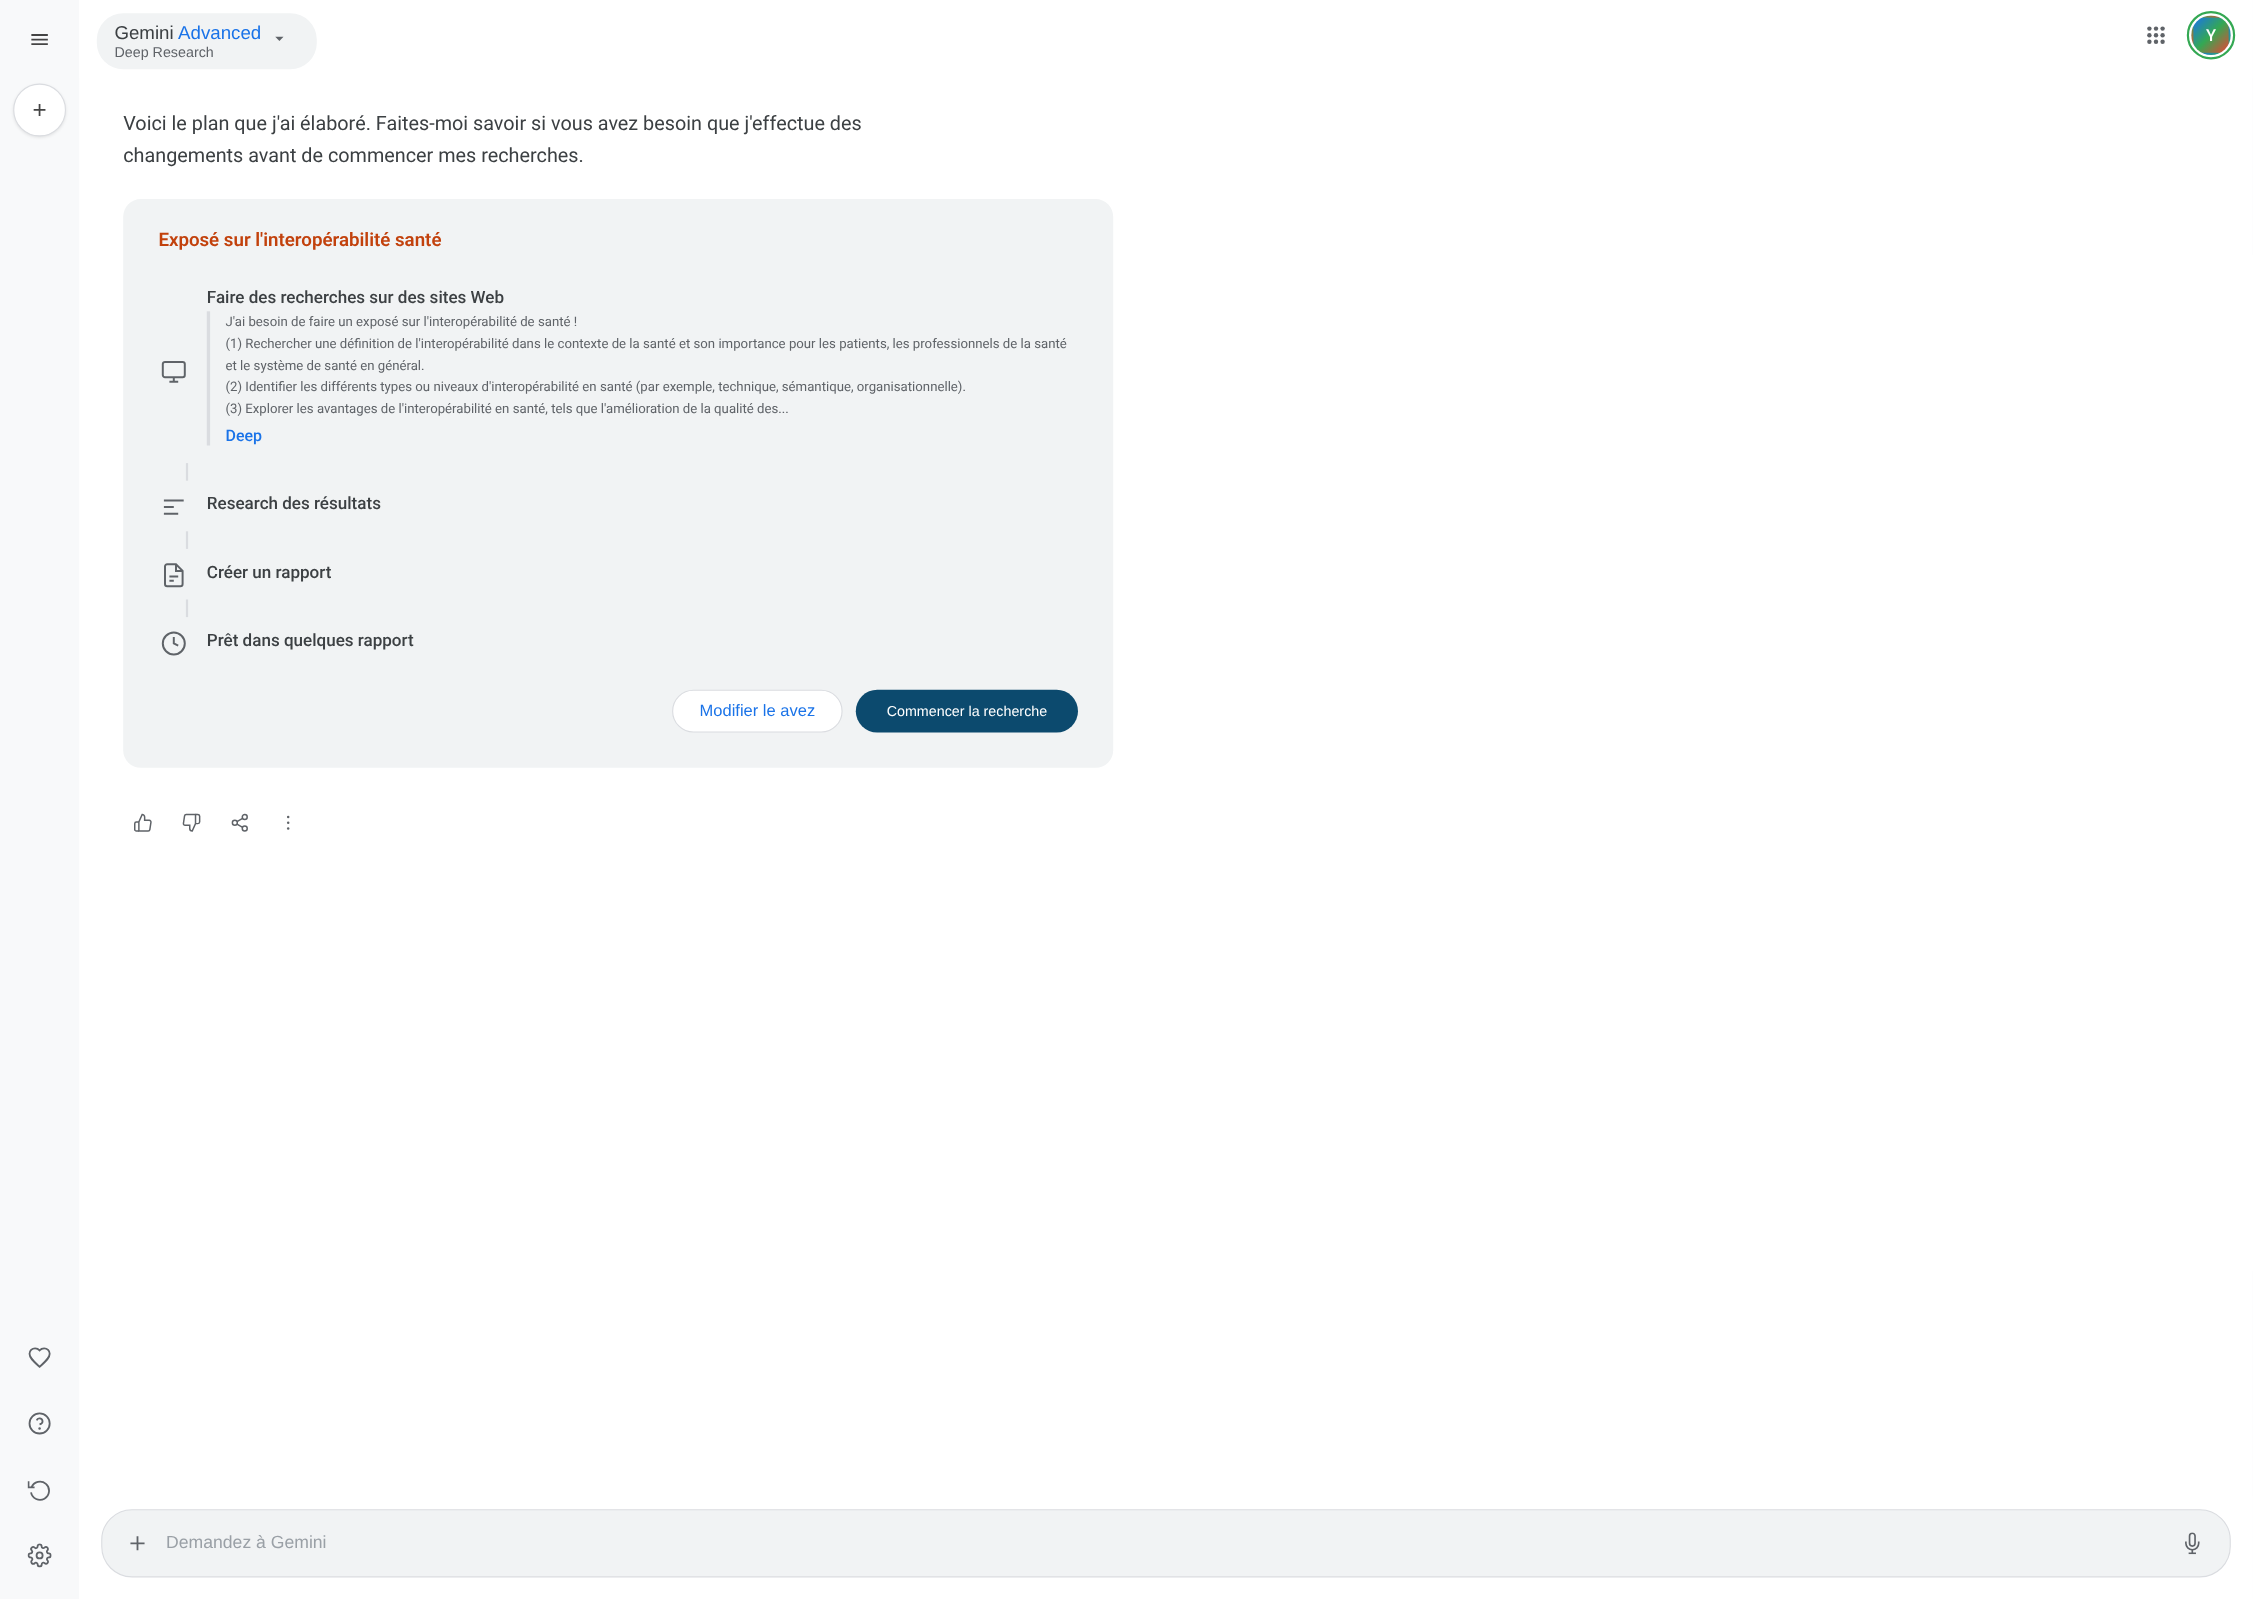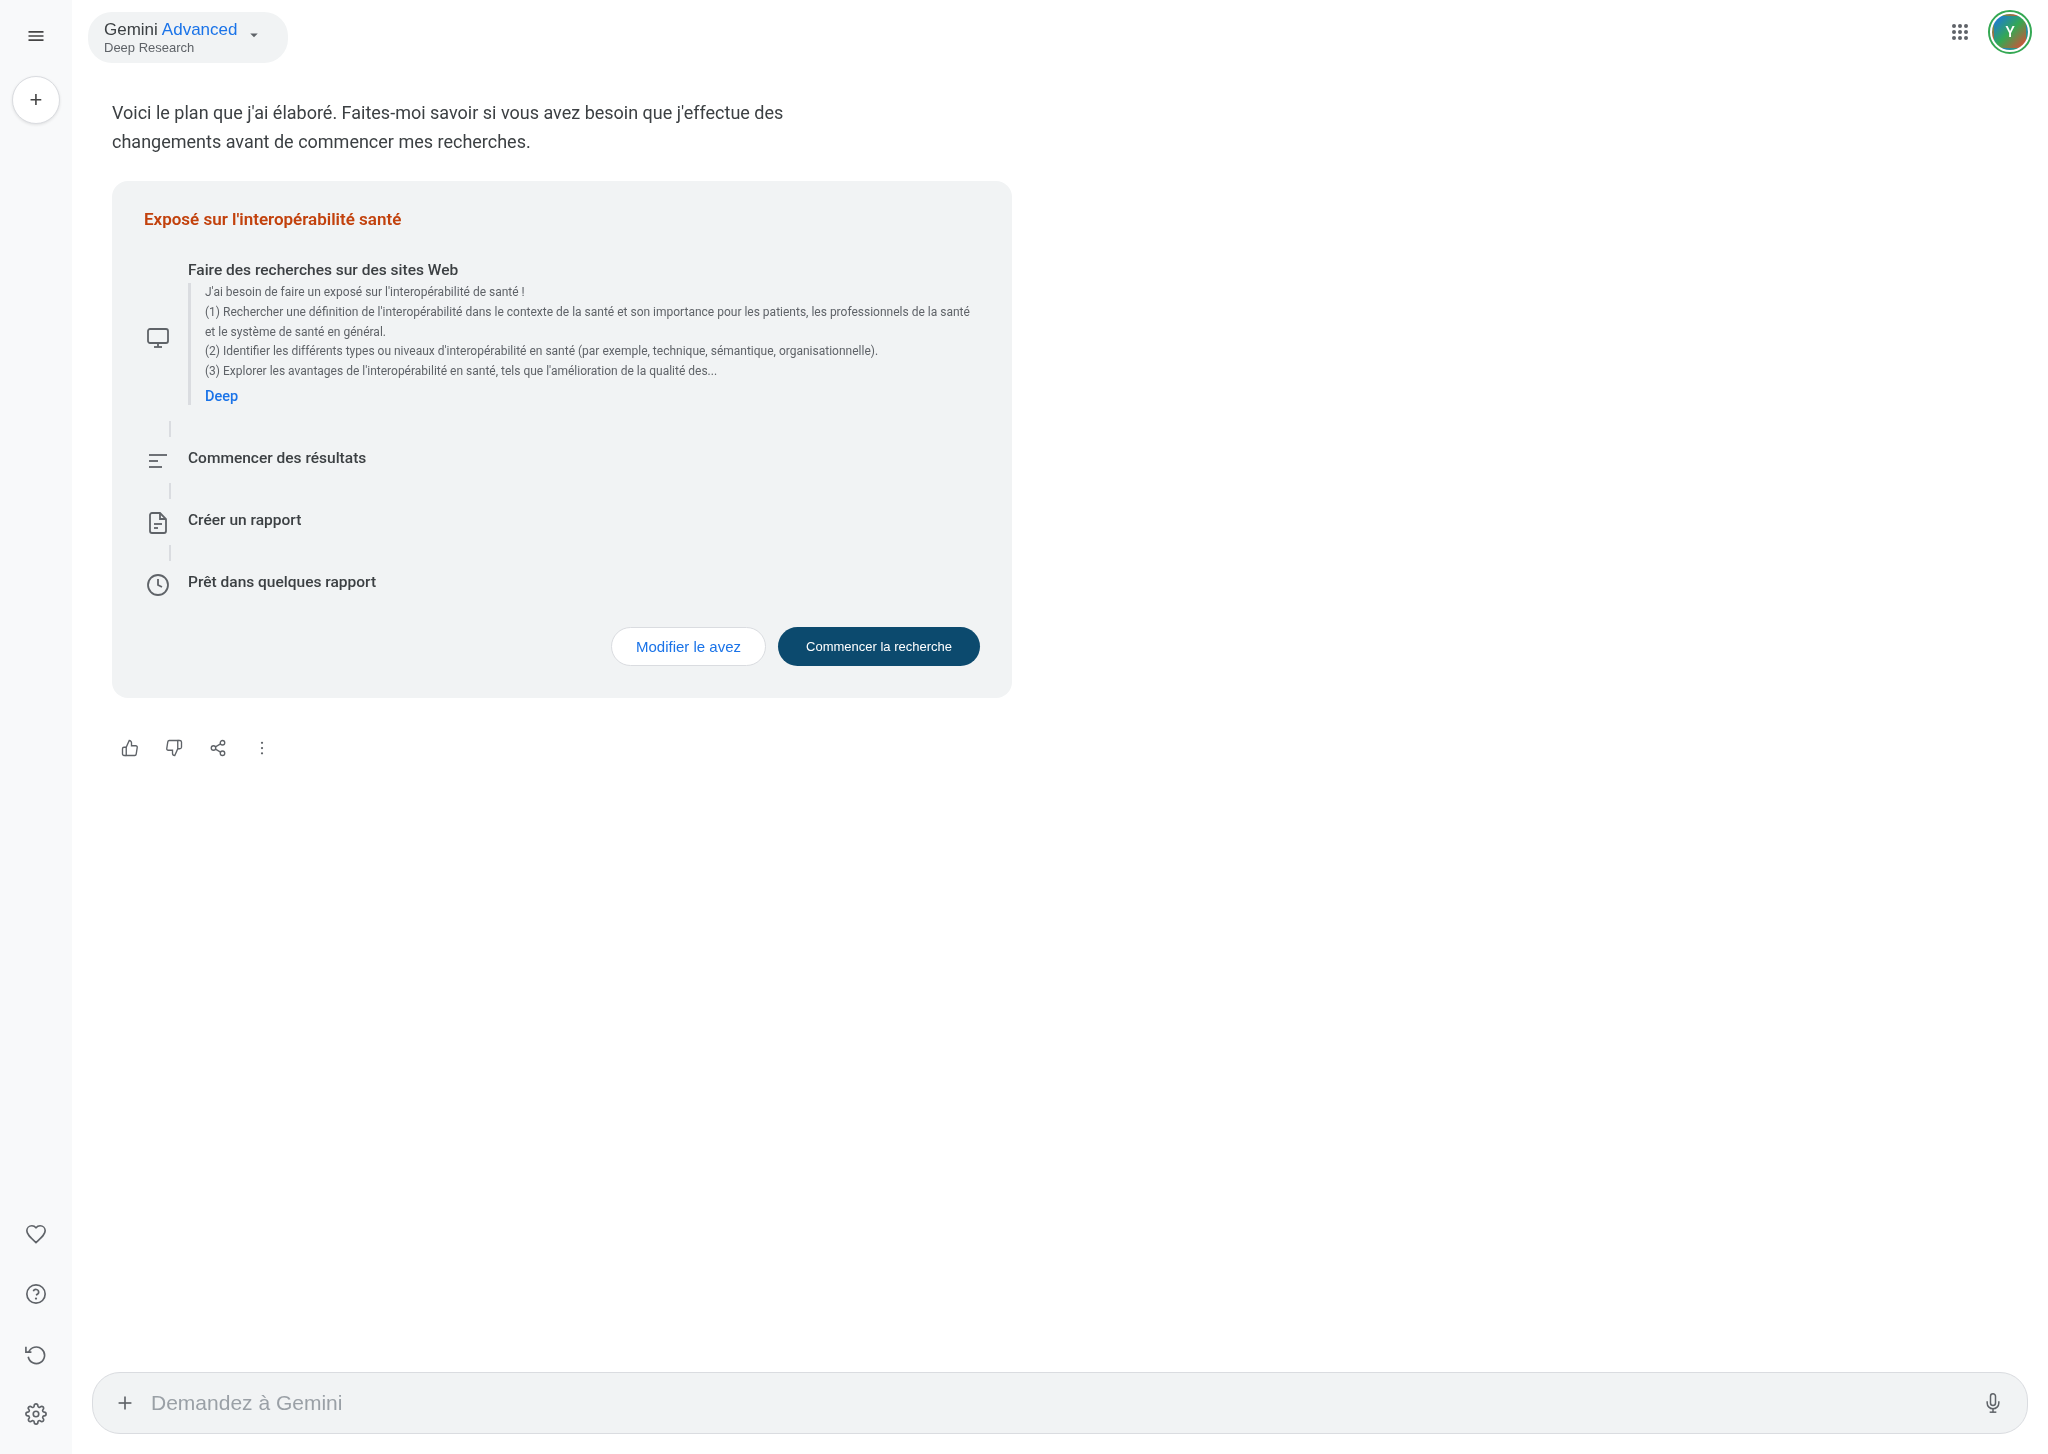--- a/index.html
+++ b/index.html
@@ -348,21 +348,21 @@
       justify-content: center;
       color: #5f6368;
       font-size: 22px;
       flex-shrink: 0;
     }
 
     .input-field {
       flex: 1;
       border: none;
       background: transparent;
-      font-size: 21px;
+      font-size: 16px;
       color: #737373;
       outline: none;
     }
     .input-field::placeholder { color: #9aa0a6; }
 
     .mic-btn {
       width: 36px;
       height: 36px;
       border-radius: 50%;
       border: none;
@@ -512,21 +512,21 @@
 
         <div class="step-item">
           <div class="step-icon">
             <svg width="24" height="24" viewBox="0 0 24 24" fill="none" stroke="#5f6368" stroke-width="1.8">
               <line x1="3" y1="6" x2="21" y2="6"></line>
               <line x1="3" y1="12" x2="12" y2="12"></line>
               <line x1="3" y1="18" x2="16" y2="18"></line>
             </svg>
           </div>
           <div class="step-content">
-            <div class="step-title">Commencer des résultats</div>
+            <div class="step-title">Research des résultats</div>
           </div>
         </div>
 
         <div style="display:flex; align-items:center; padding-left: 12px;">
           <div style="width:28px; display:flex; justify-content:center;">
             <div style="width:2px; height:16px; background:#dadce0;"></div>
           </div>
         </div>
 
         <div class="step-item">

